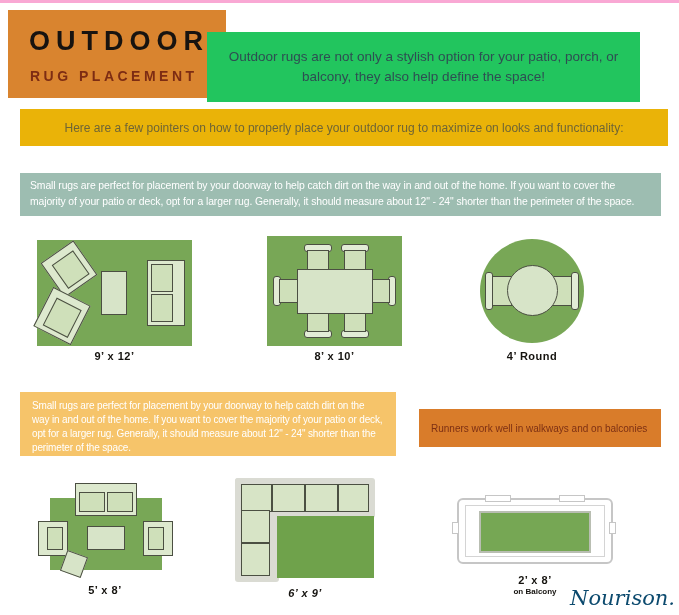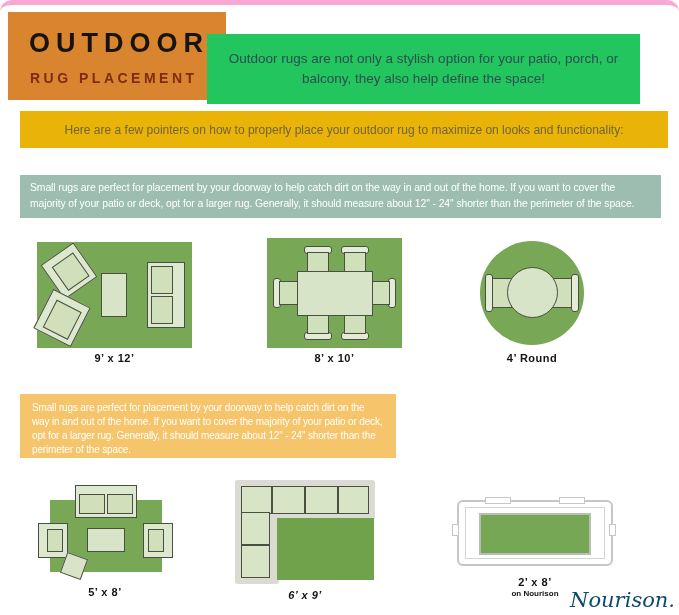--- a/index.html
+++ b/index.html
@@ -1,22 +1,21 @@
 <!DOCTYPE html>
 <html><head>
 <meta charset="utf-8">
 <style>
   * { box-sizing: border-box; margin: 0; padding: 0; }
   html, body { background: #ffffff; }
   .stage {
     position: relative; width: 679px; height: 615px;
     background: #ffffff; overflow: hidden;
     font-family: "Liberation Sans", sans-serif;
-    border-top: 5px solid #f9a8d4;
-    border-radius: 12px;
+    border-top: 3px solid #f9a8d4;
   }
 
   
   .title-panel { position: absolute; left: 8px; top: 7px; width: 218px; height: 88px; background: #d9842f; }
   .title-main { position: absolute; left: 21px; top: 16px; font-size: 27px; font-weight: bold; letter-spacing: 6px; color: #171310; white-space: nowrap; }
   .title-sub  { position: absolute; left: 22px; top: 58px; font-size: 14px; font-weight: bold; letter-spacing: 3.5px; color: #7d2c13; white-space: nowrap; }
 
   .intro-box {
     position: absolute; left: 207px; top: 29px; width: 433px; height: 70px;
     background: #22c55e; color: #2e4e52; font-size: 13.5px; line-height: 1.5;
@@ -141,20 +140,23 @@
     <div class="f2" style="left:12px;top:37px;width:20px;height:30px;"></div>
     <div class="cap" style="left:91px;top:33px;width:8px;height:38px;"></div>
     <div class="f2" style="left:72px;top:37px;width:20px;height:30px;"></div>
     <div class="ft" style="left:27px;top:26px;width:51px;height:51px;border-radius:50%;"></div>
   </div>
   <div class="size-label" style="left:480px;top:347px;width:104px;">4’ Round</div>
 
   <div class="tip2">
     <span>Small rugs are perfect for placement by your doorway to help catch dirt on the way in and out of the home. If you want to cover the majority of your patio or deck, opt for a larger rug. Generally, it should measure about 12" - 24" shorter than the perimeter of the space.</span>
   </div>
+  <div class="runner-box">
+    <span>Runners work well in walkways and on balconies</span>
+  </div>
 
   <div class="scene scene-5x8">
     <div class="rug-flat" style="left:20px;top:17px;width:112px;height:72px;"></div>
     <div class="f" style="left:45px;top:2px;width:62px;height:33px;">
       <div class="f2" style="left:3px;top:8px;width:26px;height:20px;"></div>
       <div class="f2" style="left:31px;top:8px;width:26px;height:20px;"></div>
     </div>
     <div class="f" style="left:8px;top:40px;width:30px;height:35px;">
       <div class="f2" style="inset:5px 4px 5px 8px;"></div>
     </div>
@@ -184,17 +186,17 @@
   <div class="scene scene-balcony">
     <div class="bal-outer"></div>
     <div class="bal-notch" style="left:30px;"></div>
     <div class="bal-notch" style="left:104px;"></div>
     <div class="bal-tab" style="left:-3px;"></div>
     <div class="bal-tab" style="left:154px;"></div>
     <div class="bal-inner"></div>
     <div class="bal-rug"></div>
   </div>
   <div class="size-label" style="left:455px;top:571px;width:160px;">2’ x 8’</div>
-  <div class="sub-label" style="left:455px;top:584px;width:160px;">on Nourison</div>
+  <div class="sub-label" style="left:455px;top:584px;width:160px;">on Balcony</div>
 
   <div class="brand">Nourison.</div>
 
 </div>
 
 </body></html>

